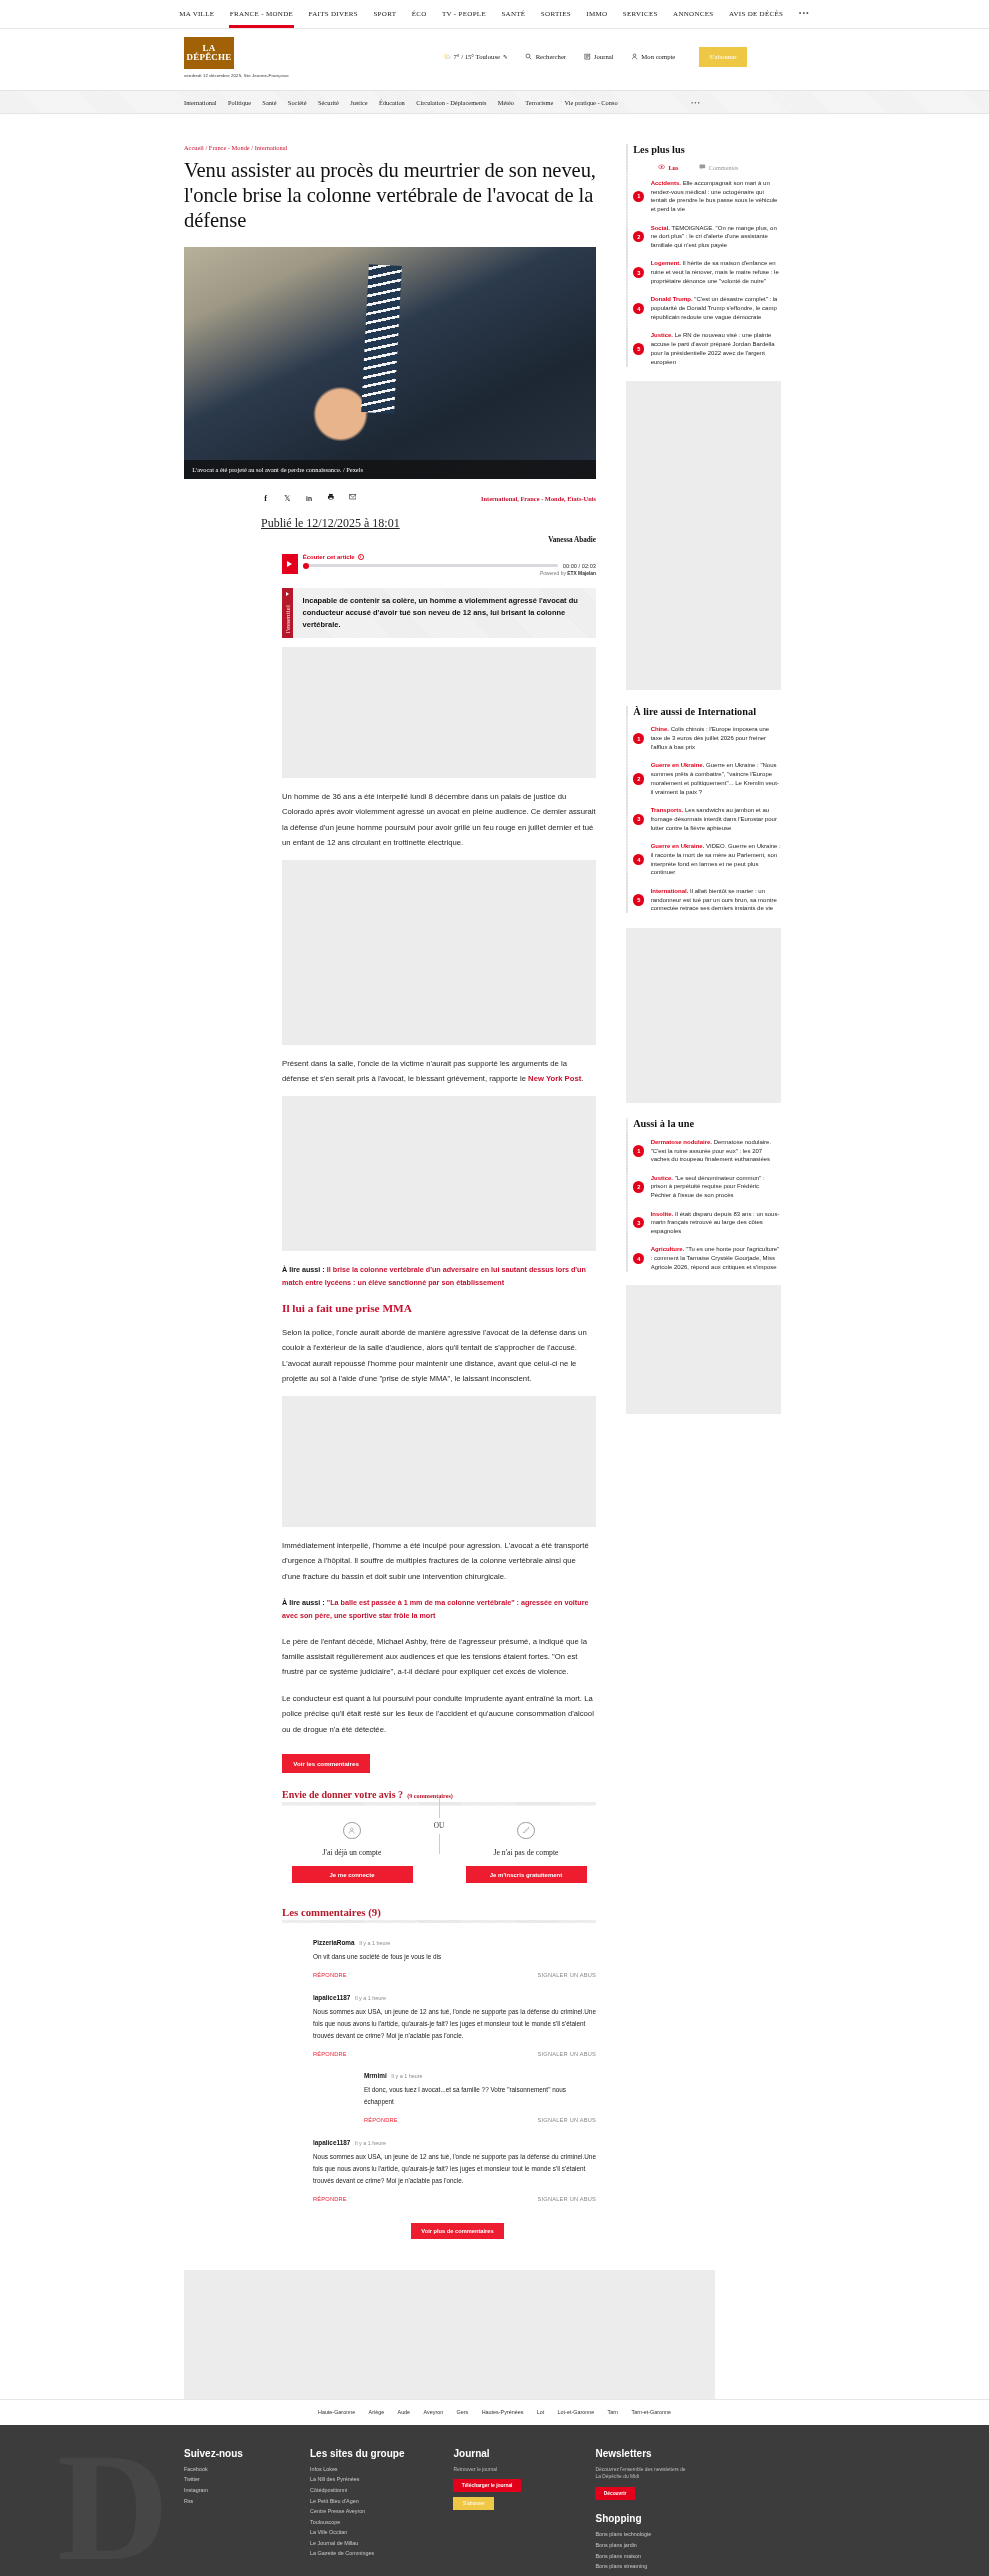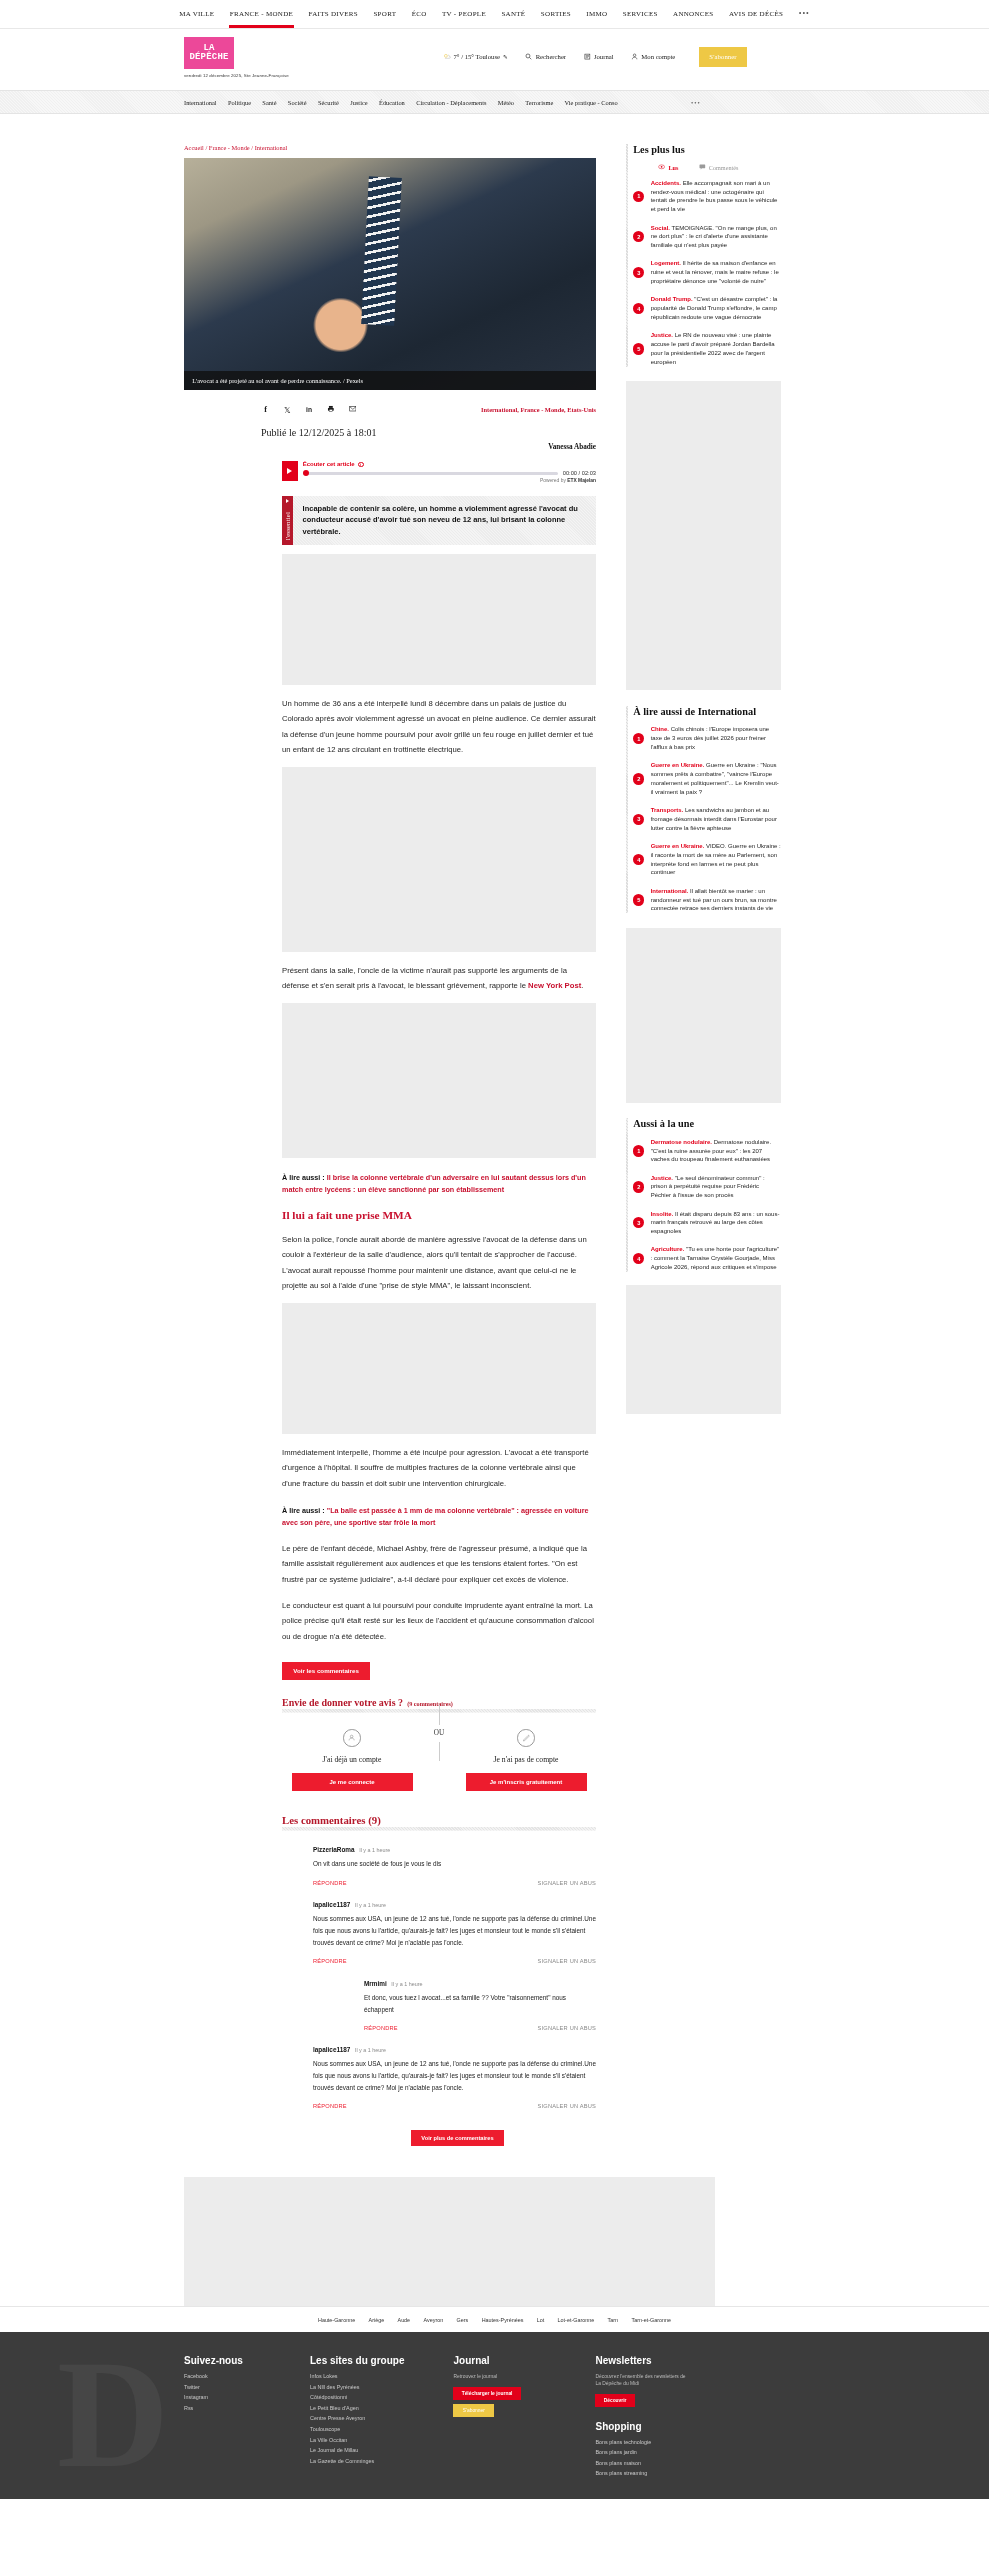--- a/index.html
+++ b/index.html
@@ -31,23 +31,23 @@
   }
   .topnav-more { font-size: 7.7px; letter-spacing: 1px; color: #555; }
 
   
   .masthead {
     background: #fff; position: relative; height: 61px;
     display: flex; align-items: flex-start;
   }
   .logo-wrap { position: absolute; left: 184px; top: 8.2px; }
   .logo-box {
-    width: 50px; height: 32px; background: #ec4899; color: #fff;
+    width: 50px; height: 32px; background: #a16207; color: #fff;
     display: flex; align-items: center; justify-content: center;
-    font-family: Liberation Mono, monospace; font-weight: bold;
+    font-family: Liberation Serif, serif; font-weight: bold;
     font-size: 9px; letter-spacing: 0.2px; text-align: center;
     line-height: 1;
   }
   .logo-date {
     margin-top: 4.1px; font-size: 4.4px; color: #333; letter-spacing: 0.1px;
     font-family: "Liberation Sans", sans-serif; white-space: nowrap;
   }
   .masthead-right {
     position: absolute; right: 242px; top: 17.5px;
     display: flex; align-items: center; gap: 17.5px;
@@ -119,21 +119,21 @@
     display: flex; align-items: center; gap: 12.4px;
     margin: 14.4px 0 0 77px; width: 335px;
   }
   .share-icon { font-size: 8.2px; color: #1a1a1a; cursor: pointer; width: 9.3px; text-align:center;}
   .share-tags {
     margin-left: auto; font-family:"Liberation Serif",serif;
     font-size: 6.4px; color: #c8102e; font-weight: bold;
   }
   .pubdate {
     margin: 12.4px 0 0 77px; font-family:"Liberation Serif",serif;
-    font-size: 10px; color: #222;
+    font-size: 12px; color: #222; text-decoration: underline;
   }
   .author {
     margin: 5.2px 0 0 77px; width: 335px; text-align: right;
     font-family:"Liberation Serif",serif; font-size: 7.2px; font-weight:bold; color:#111;
   }
 
   
   .audio {
     margin: 10.3px 0 0 98px; width: 314px;
     display: flex; align-items: flex-start; gap: 0;
@@ -422,20 +422,21 @@
       <a class="subnav-item">Vie pratique - Conso</a>
       <span class="subnav-item subnav-more">•••</span>
     </nav>
 
   <div class="content-wrap">
 
     <main class="col-main">
 
       <div class="breadcrumb" id="breadcrumb"><a>Accueil</a><span class="sep"> / </span><a>France - Monde</a><span class="sep"> / </span><a>International</a></div>
 
+      <h1 class="article-title">Venu assister au procès du meurtrier de son neveu, l'oncle brise la colonne vertébrale de l'avocat de la défense</h1>
 
       <figure class="hero">
         <div class="hero-img"></div>
         <figcaption class="hero-caption">L'avocat a été projeté au sol avant de perdre connaissance.  / Pexels</figcaption>
       </figure>
 
       <div class="share-row">
         <span class="share-icon" style="font-family:'Liberation Serif',serif;font-weight:bold;">f</span>
         <span class="share-icon">𝕏</span>
         <span class="share-icon" style="font-weight:bold;font-size:6.7px;">in</span>

